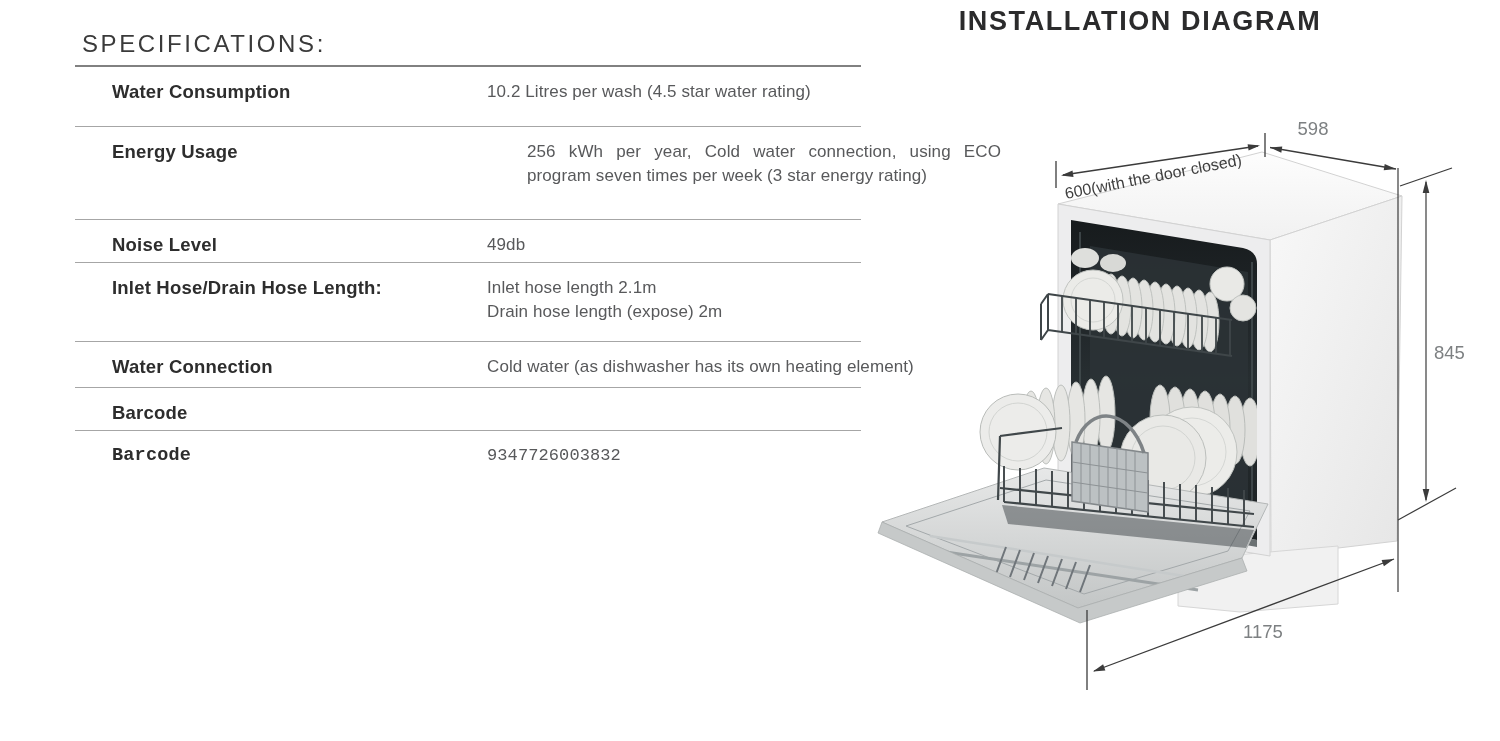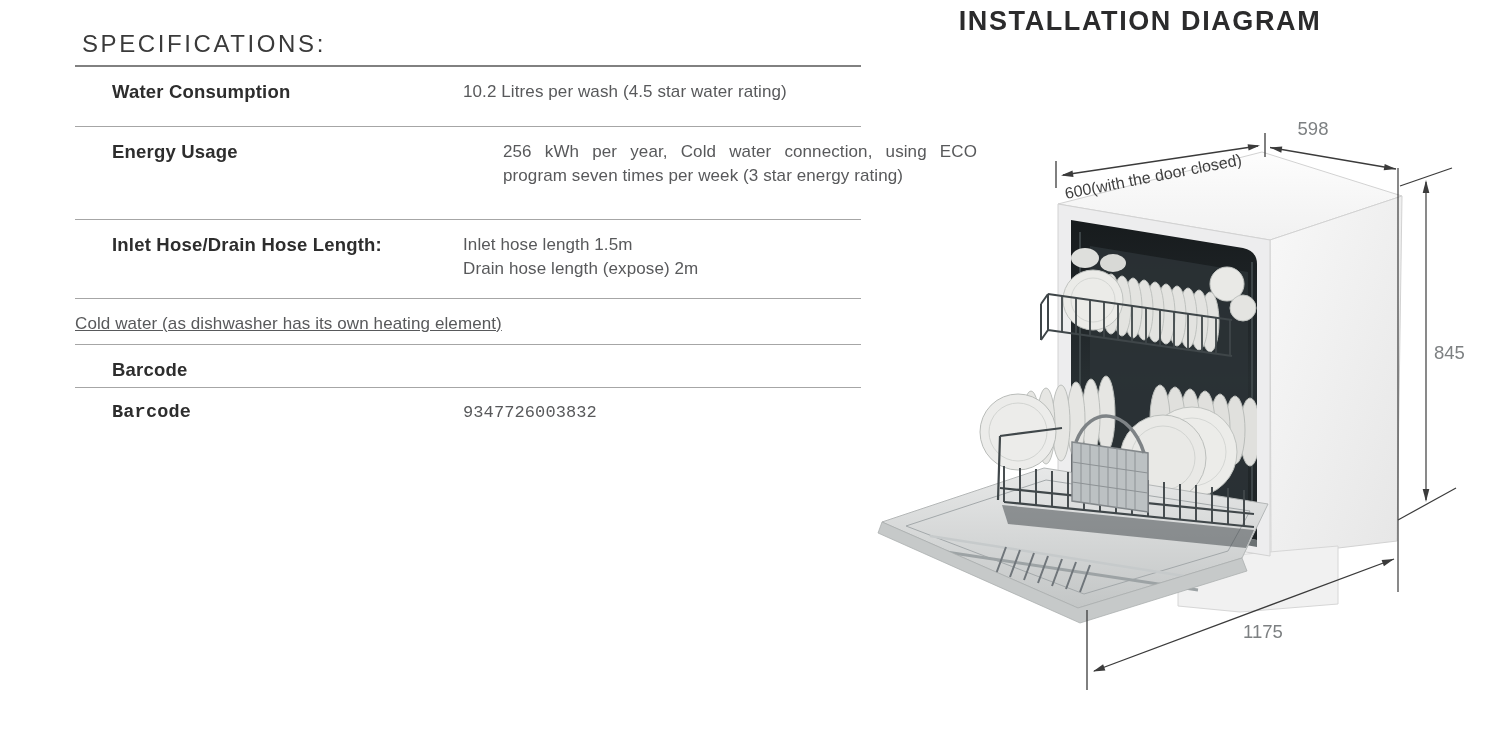--- a/index.html
+++ b/index.html
@@ -3,29 +3,29 @@
 <meta charset="utf-8">
 <style>
   html,body{margin:0;padding:0;background:#fff;}
   .canvas{position:relative;width:1500px;height:741px;background:#fff;overflow:hidden;
           font-family:"Liberation Sans",sans-serif;-webkit-font-smoothing:antialiased;}
 
   
   .specs{position:absolute;left:75px;top:30px;width:786px;}
   .spec-head{border-bottom:2px solid #818181;padding:0 0 7px 7px;}
   .spec-title{font-size:24px;font-weight:400;letter-spacing:2.6px;color:#3a3a3a;}
-  .spec-row{display:flex;border-bottom:1px solid #a6a6a6;box-sizing:border-box;overflow:visible;}
+  .spec-row{display:flex;border-bottom:1px solid #a6a6a6;box-sizing:border-box;overflow:visible;gap:24px;}
   .spec-row.last{border-bottom:none;font-family:Liberation Mono, monospace;}
   .spec-label{flex:0 0 351px;padding:13px 0 0 37px;font-weight:700;font-size:18.5px;
               color:#2d2d2d;letter-spacing:.2px;line-height:1.3;}
   .spec-value{flex:none;width:474px;padding-top:13px;font-size:17px;color:#58595b;
               line-height:1.42;letter-spacing:.1px;}
   .spec-value span{display:block;}
   .justify{text-align:justify;margin-left:40px;}
-  .nowrap{white-space:nowrap;text-decoration:underline;}
+  .nowrap{white-space:nowrap;}
   .r1{min-height:60px}.r2{min-height:93px}.r3{min-height:43px}.r4{min-height:79px}
   .r5{min-height:46px}.r6{min-height:43px}.r7{min-height:46px}
 
   
   .diagram-title{position:absolute;left:860px;top:6px;width:560px;text-align:center;
                  font-size:27px;font-weight:700;letter-spacing:1.6px;color:#2b2b2c;}
   .diagram-svg{position:absolute;left:860px;top:60px;}
   svg text{font-family:"Liberation Sans",sans-serif;}
 </style>
 </head>
@@ -45,30 +45,37 @@
       </div>
     </div>
 
     <div class="spec-row r2">
       <div class="spec-label">Energy Usage</div>
       <div class="spec-value justify">
         <span>256 kWh per year, Cold water connection, using ECO program seven times per week (3 star energy rating)</span>
       </div>
     </div>
 
+    <div class="spec-row r3">
+      <div class="spec-label">Noise Level</div>
+      <div class="spec-value">
+        <span>49db</span>
+      </div>
+    </div>
 
     <div class="spec-row r4">
       <div class="spec-label">Inlet Hose/Drain Hose Length:</div>
       <div class="spec-value">
-        <span>Inlet hose length 1.5m</span>
+        <span>Inlet hose length 2.1m</span>
         <span>Drain hose length (expose) 2m</span>
       </div>
     </div>
 
     <div class="spec-row r5">
+      <div class="spec-label">Water Connection</div>
       <div class="spec-value nowrap">
         <span>Cold water (as dishwasher has its own heating element)</span>
       </div>
     </div>
 
     <div class="spec-row r6">
       <div class="spec-label">Barcode</div>
     </div>
 
     <div class="spec-row r7 last">

